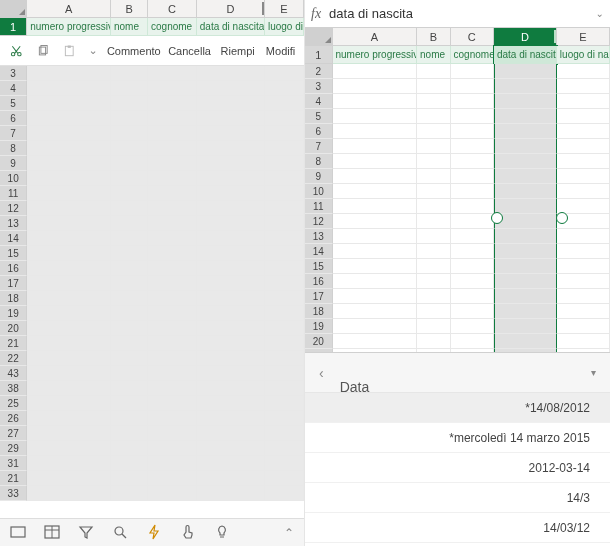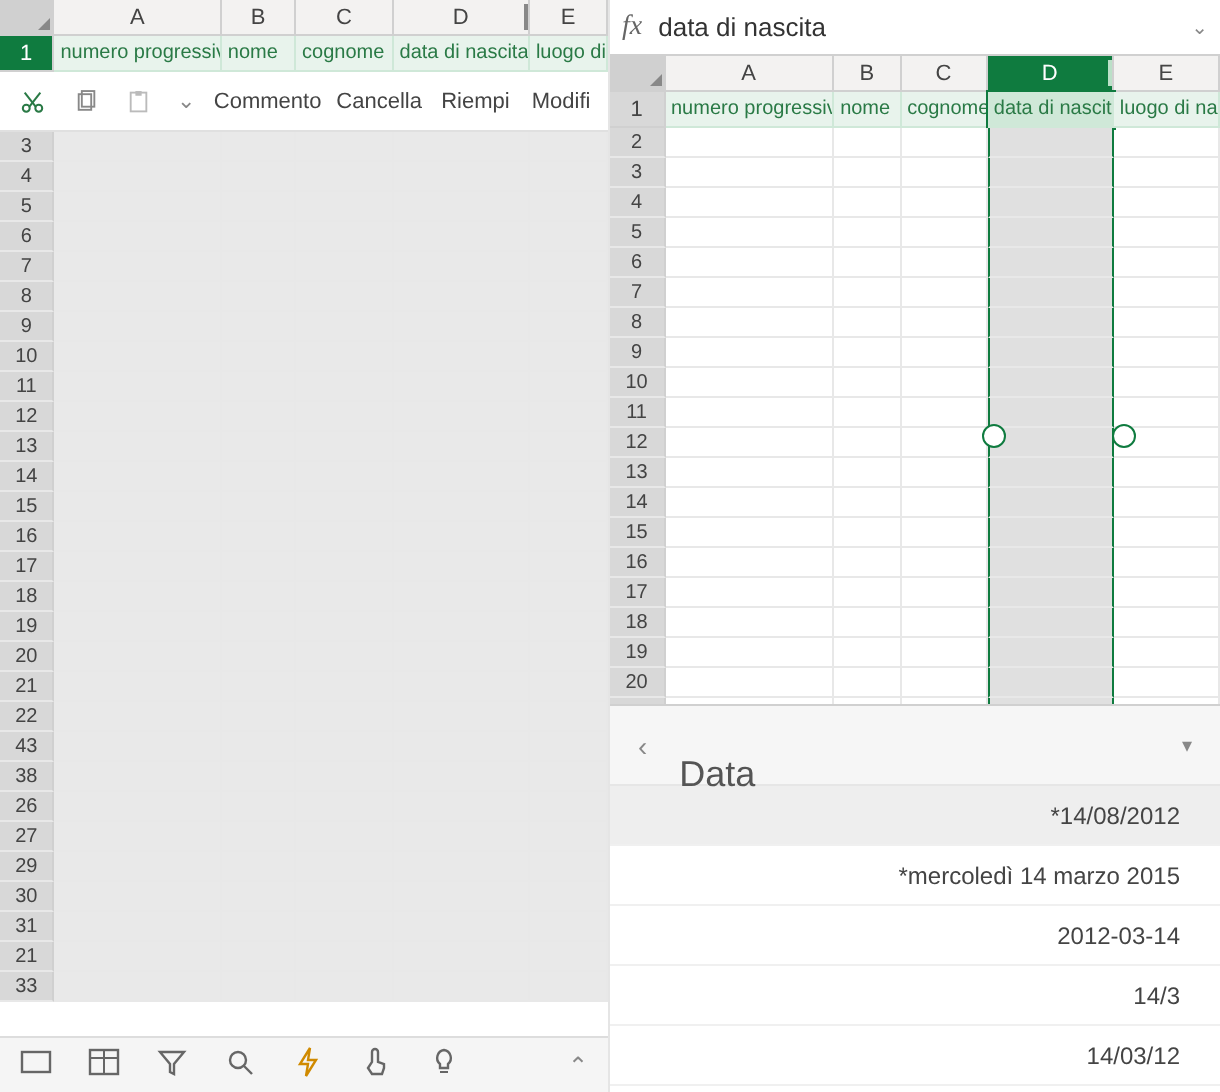--- a/index.html
+++ b/index.html
@@ -50,21 +50,21 @@
 .fxbar .fxval { flex:1; font-size:13px; color:#333; }
 .fxbar .chev { color:#888; font-size:10px; }
 
 
 .handle { position:absolute; width:12px; height:12px; border:1.5px solid #0f7b3f; background:#fff; border-radius:50%; z-index:5; }
 
 
 .datapanel { position:absolute; left:0; right:0; bottom:0; background:#fff; height:194px; border-top:1px solid #d0d0d0; }
 .dp-head { height:40px; background:#f6f6f6; display:flex; align-items:center; padding:0 14px; gap:16px; border-bottom:1px solid #e6e6e6; }
 .dp-head .back { color:#888; font-size:14px; }
-.dp-head .title { color:#555; font-size:18px; flex:1;margin-top:29px; }
+.dp-head .title { color:#555; font-size:14px; flex:1;margin-top:29px; }
 .dp-head .drop { color:#888; font-size:10px; }
 .dp-opt { height:30px; display:flex; align-items:center; justify-content:flex-end; padding:0 20px; color:#444; font-size:12px; border-bottom:1px solid #f0f0f0; }
 .dp-opt.active { background:#eeeeee; }
 
 </style>
 </head>
 <body>
 
 <div class="container">
 
@@ -290,45 +290,45 @@
         </div>
         <div class="gridrow sel">
           <div class="rowhdr-cell">38</div>
           <div class="cell" style="width: 86px;"></div>
           <div class="cell" style="width: 38px;"></div>
           <div class="cell" style="width: 50px;"></div>
           <div class="cell" style="width: 70px;"></div>
           <div class="cell" style="width: 40px;"></div>
         </div>
         <div class="gridrow sel">
+          <div class="rowhdr-cell">25</div>
+          <div class="cell" style="width: 86px;"></div>
+          <div class="cell" style="width: 38px;"></div>
+          <div class="cell" style="width: 50px;"></div>
+          <div class="cell" style="width: 70px;"></div>
+          <div class="cell" style="width: 40px;"></div>
+        </div>
+        <div class="gridrow sel">
           <div class="rowhdr-cell">26</div>
           <div class="cell" style="width: 86px;"></div>
           <div class="cell" style="width: 38px;"></div>
           <div class="cell" style="width: 50px;"></div>
           <div class="cell" style="width: 70px;"></div>
           <div class="cell" style="width: 40px;"></div>
         </div>
         <div class="gridrow sel">
           <div class="rowhdr-cell">27</div>
           <div class="cell" style="width: 86px;"></div>
           <div class="cell" style="width: 38px;"></div>
           <div class="cell" style="width: 50px;"></div>
           <div class="cell" style="width: 70px;"></div>
           <div class="cell" style="width: 40px;"></div>
         </div>
         <div class="gridrow sel">
           <div class="rowhdr-cell">29</div>
-          <div class="cell" style="width: 86px;"></div>
-          <div class="cell" style="width: 38px;"></div>
-          <div class="cell" style="width: 50px;"></div>
-          <div class="cell" style="width: 70px;"></div>
-          <div class="cell" style="width: 40px;"></div>
-        </div>
-        <div class="gridrow sel">
-          <div class="rowhdr-cell">30</div>
           <div class="cell" style="width: 86px;"></div>
           <div class="cell" style="width: 38px;"></div>
           <div class="cell" style="width: 50px;"></div>
           <div class="cell" style="width: 70px;"></div>
           <div class="cell" style="width: 40px;"></div>
         </div>
         <div class="gridrow sel">
           <div class="rowhdr-cell">31</div>
           <div class="cell" style="width: 86px;"></div>
           <div class="cell" style="width: 38px;"></div>

